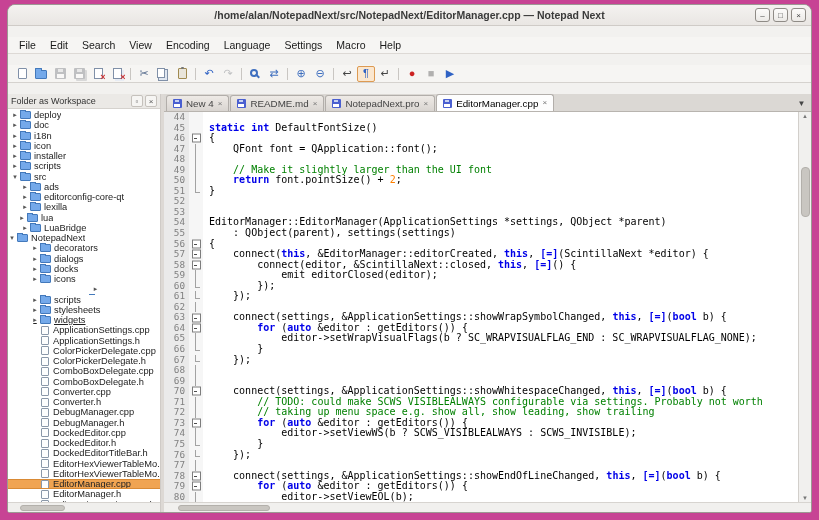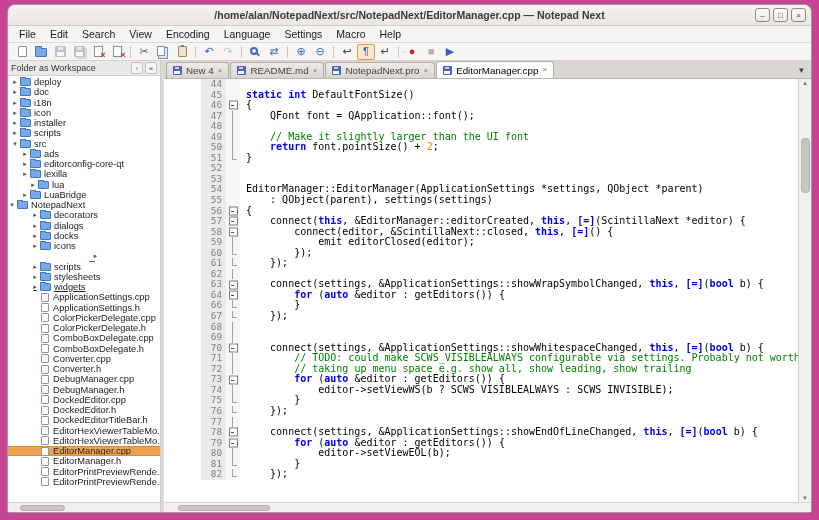--- a/index.html
+++ b/index.html
@@ -1,21 +1,21 @@
 <!DOCTYPE html>
 <html style="--frame: #c74394; --kw: #0000e8; --cm: #008000; --num: #ff8000;"><head>
 <meta charset="utf-8">
 <style>
   html,body{margin:0;padding:0;width:819px;height:520px;overflow:hidden;
     font-family:"Liberation Sans",sans-serif;background:var(--frame,#c74394);}
   *{box-sizing:border-box;}
 
   .window{position:absolute;left:7px;top:4px;width:805px;height:509px;
     display:flex;flex-direction:column;border:1px solid #9c9893;
-    border-radius:8px 8px 3px 3px;overflow:hidden;background:#f2f1ef;}
+    border-radius:8px 8px 3px 3px;overflow:hidden;background:#f2f1ef;gap:11px;}
 
   
   .titlebar{height:21px;flex:0 0 21px;display:flex;align-items:center;
     background:linear-gradient(#f4f2f0,#e9e6e3);border-bottom:1px solid #cfcbc7;position:relative;}
   .title{flex:1;text-align:center;font-size:10.5px;font-weight:600;color:#3a3a3a;
     white-space:nowrap;overflow:hidden;}
   .controls{position:absolute;right:5px;top:3px;display:flex;gap:3px;}
   .wbtn{width:15px;height:14px;border:1px solid #8f8b86;border-radius:3px;
     background:linear-gradient(#fcfbfa,#eceae7);font-size:8px;color:#444;
     display:flex;align-items:center;justify-content:center;cursor:default;}
@@ -89,21 +89,21 @@
   .tab.active{background:#fdfdfd;height:17px;color:#000;z-index:2;}
   .tab-floppy{width:9px;height:9px;background:#4a5fd0;border-radius:1px;position:relative;}
   .tab-floppy::before{content:"";position:absolute;top:1px;left:2px;width:4px;height:2px;background:#c8d2f2;}
   .tab-floppy::after{content:"";position:absolute;bottom:1px;left:1px;width:6px;height:3px;background:#fff;}
   .tab-close{font-size:8px;color:#777;line-height:1;}
   .tablist-btn{position:absolute;right:3px;top:3px;font-size:8px;color:#444;
     width:13px;height:13px;display:flex;align-items:center;justify-content:center;}
 
   .edwrap{flex:1;display:flex;min-height:0;background:#fff;}
   .editor{flex:1;min-width:0;overflow:hidden;background:#fff;
-    font-family:"DejaVu Sans Mono",monospace;font-size:10px;padding-left:37px;}
+    font-family:"DejaVu Sans Mono",monospace;font-size:10px;}
   .eline{display:flex;height:10.55px;line-height:10.55px;}
   .lnum{flex:0 0 25px;text-align:right;padding-right:4px;background:#eaeaea;
     color:#808080;font-size:9.3px;}
   .fold{position:relative;flex:0 0 14px;background:#f6f6f6;}
   .f-m::before{content:"";position:absolute;left:6px;top:0;bottom:0;border-left:1px solid #a2a2a2;}
   .f-e::before{content:"";position:absolute;left:6px;top:0;height:60%;border-left:1px solid #a2a2a2;}
   .f-e::after{content:"";position:absolute;left:6px;top:60%;width:5px;border-top:1px solid #a2a2a2;}
   .f-b::before{content:"";position:absolute;left:3px;top:50%;transform:translateY(-50%);
     width:7px;height:7px;border:1px solid #7d7d7d;background:#fff;}
   .f-b::after{content:"";position:absolute;left:5px;top:50%;width:3px;border-top:1px solid #4d4d4d;}
@@ -283,21 +283,21 @@
           <div class="trow" data-name="tree-folder-editorconfig-core-qt" style="padding-left: 13px;">
             <span class="arrow" data-name="chevron-right-icon">▸</span>
             <span class="fico" data-name="folder-icon"></span>
             <span class="tlabel" data-name="tree-item-label">editorconfig-core-qt</span>
           </div>
           <div class="trow" data-name="tree-folder-lexilla" style="padding-left: 13px;">
             <span class="arrow" data-name="chevron-right-icon">▸</span>
             <span class="fico" data-name="folder-icon"></span>
             <span class="tlabel" data-name="tree-item-label">lexilla</span>
           </div>
-          <div class="trow" data-name="tree-folder-lua" style="padding-left: 21px;">
+          <div class="trow" data-name="tree-folder-lua" style="padding-left: 10px;">
             <span class="arrow" data-name="chevron-right-icon">▸</span>
             <span class="fico" data-name="folder-icon"></span>
             <span class="tlabel" data-name="tree-item-label">lua</span>
           </div>
           <div class="trow" data-name="tree-folder-luabridge" style="padding-left: 13px;">
             <span class="arrow" data-name="chevron-right-icon">▸</span>
             <span class="fico" data-name="folder-icon"></span>
             <span class="tlabel" data-name="tree-item-label">LuaBridge</span>
           </div>
           <div class="trow" data-name="tree-folder-notepadnext" style="">
@@ -573,20 +573,25 @@
               <span class="lnum" data-name="line-number">63</span>
               <span class="fold f-b" data-name="fold-collapse-icon"></span>
               <span class="code" data-name="code-text"><span class="tk-t">    connect(settings, &amp;ApplicationSettings::showWrapSymbolChanged, </span><span class="tk-k">this</span><span class="tk-t">, </span><span class="tk-k">[=]</span><span class="tk-t">(</span><span class="tk-k">bool</span><span class="tk-t"> b) {</span></span>
             </div>
             <div class="eline" data-name="code-line">
               <span class="lnum" data-name="line-number">64</span>
               <span class="fold f-b" data-name="fold-collapse-icon"></span>
               <span class="code" data-name="code-text"><span class="tk-t">        </span><span class="tk-k">for</span><span class="tk-t"> (</span><span class="tk-k">auto</span><span class="tk-t"> &amp;editor : getEditors()) {</span></span>
             </div>
             <div class="eline" data-name="code-line">
+              <span class="lnum" data-name="line-number">65</span>
+              <span class="fold f-m" data-name="fold-margin"></span>
+              <span class="code" data-name="code-text"><span class="tk-t">            editor-&gt;setWrapVisualFlags(b ? SC_WRAPVISUALFLAG_END : SC_WRAPVISUALFLAG_NONE);</span></span>
+            </div>
+            <div class="eline" data-name="code-line">
               <span class="lnum" data-name="line-number">66</span>
               <span class="fold f-e" data-name="fold-margin"></span>
               <span class="code" data-name="code-text"><span class="tk-t">        }</span></span>
             </div>
             <div class="eline" data-name="code-line">
               <span class="lnum" data-name="line-number">67</span>
               <span class="fold f-e" data-name="fold-margin"></span>
               <span class="code" data-name="code-text"><span class="tk-t">    });</span></span>
             </div>
             <div class="eline" data-name="code-line">

